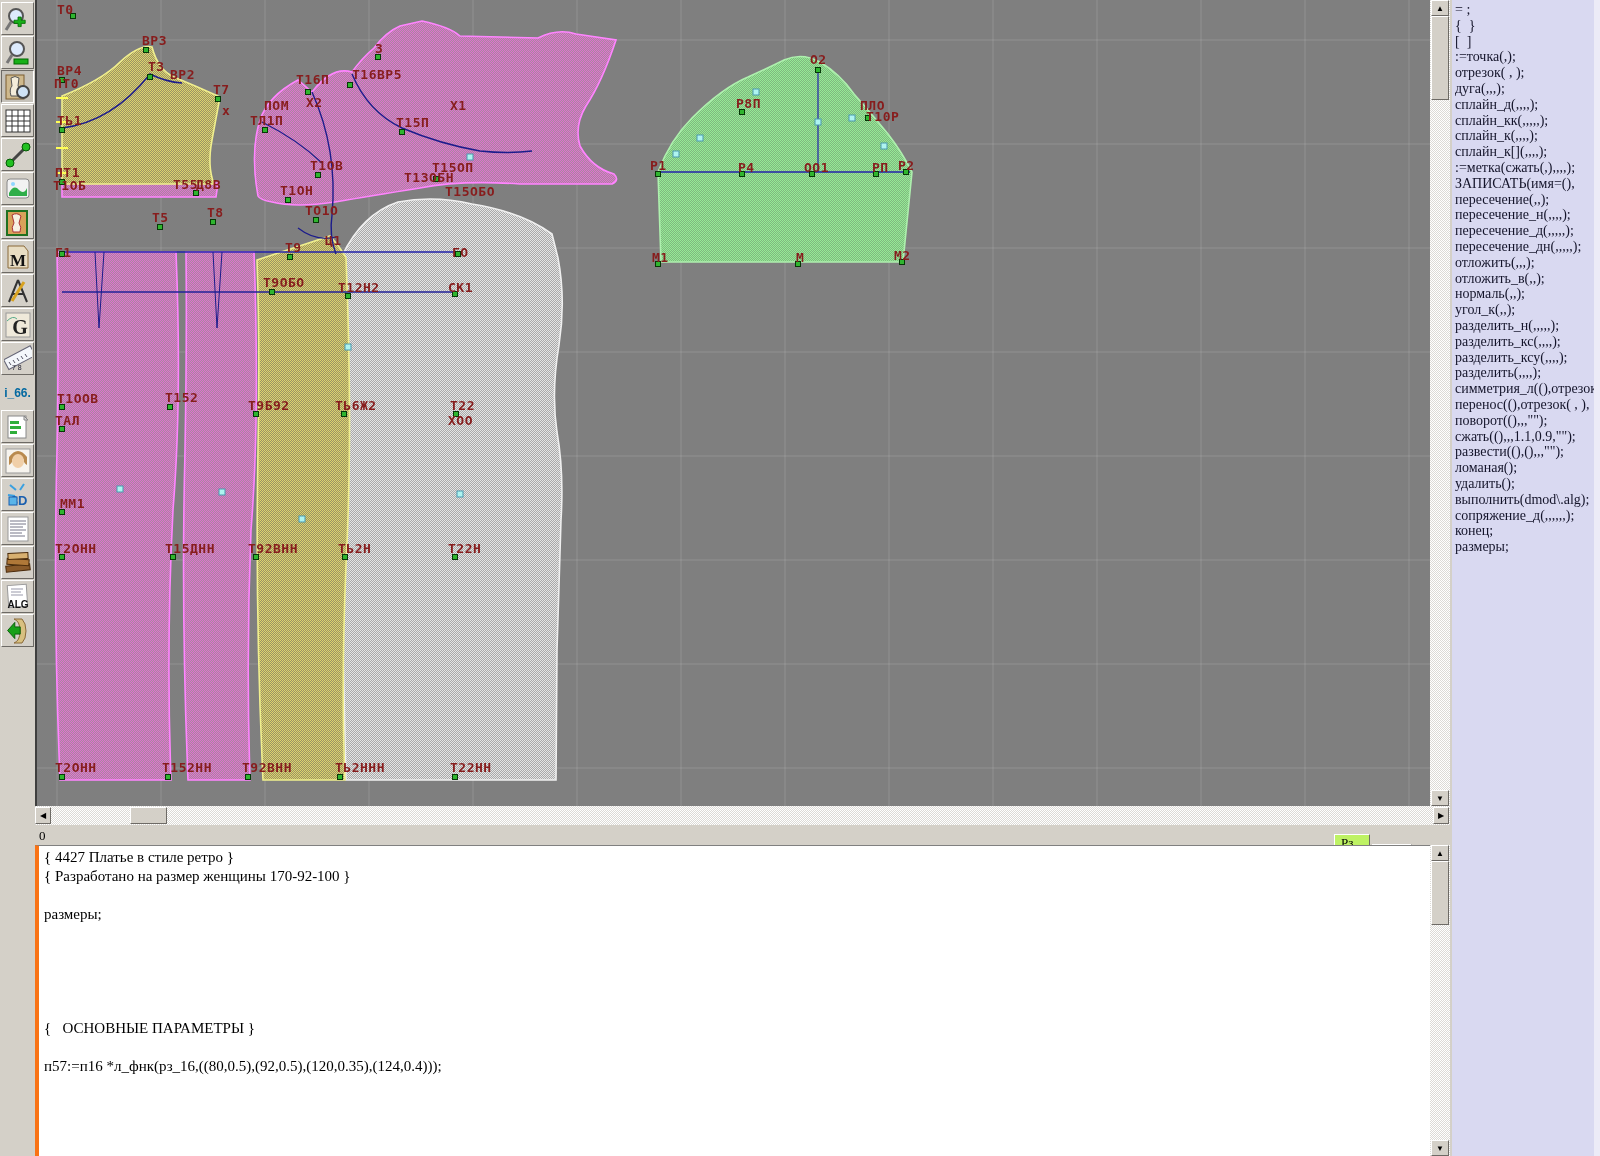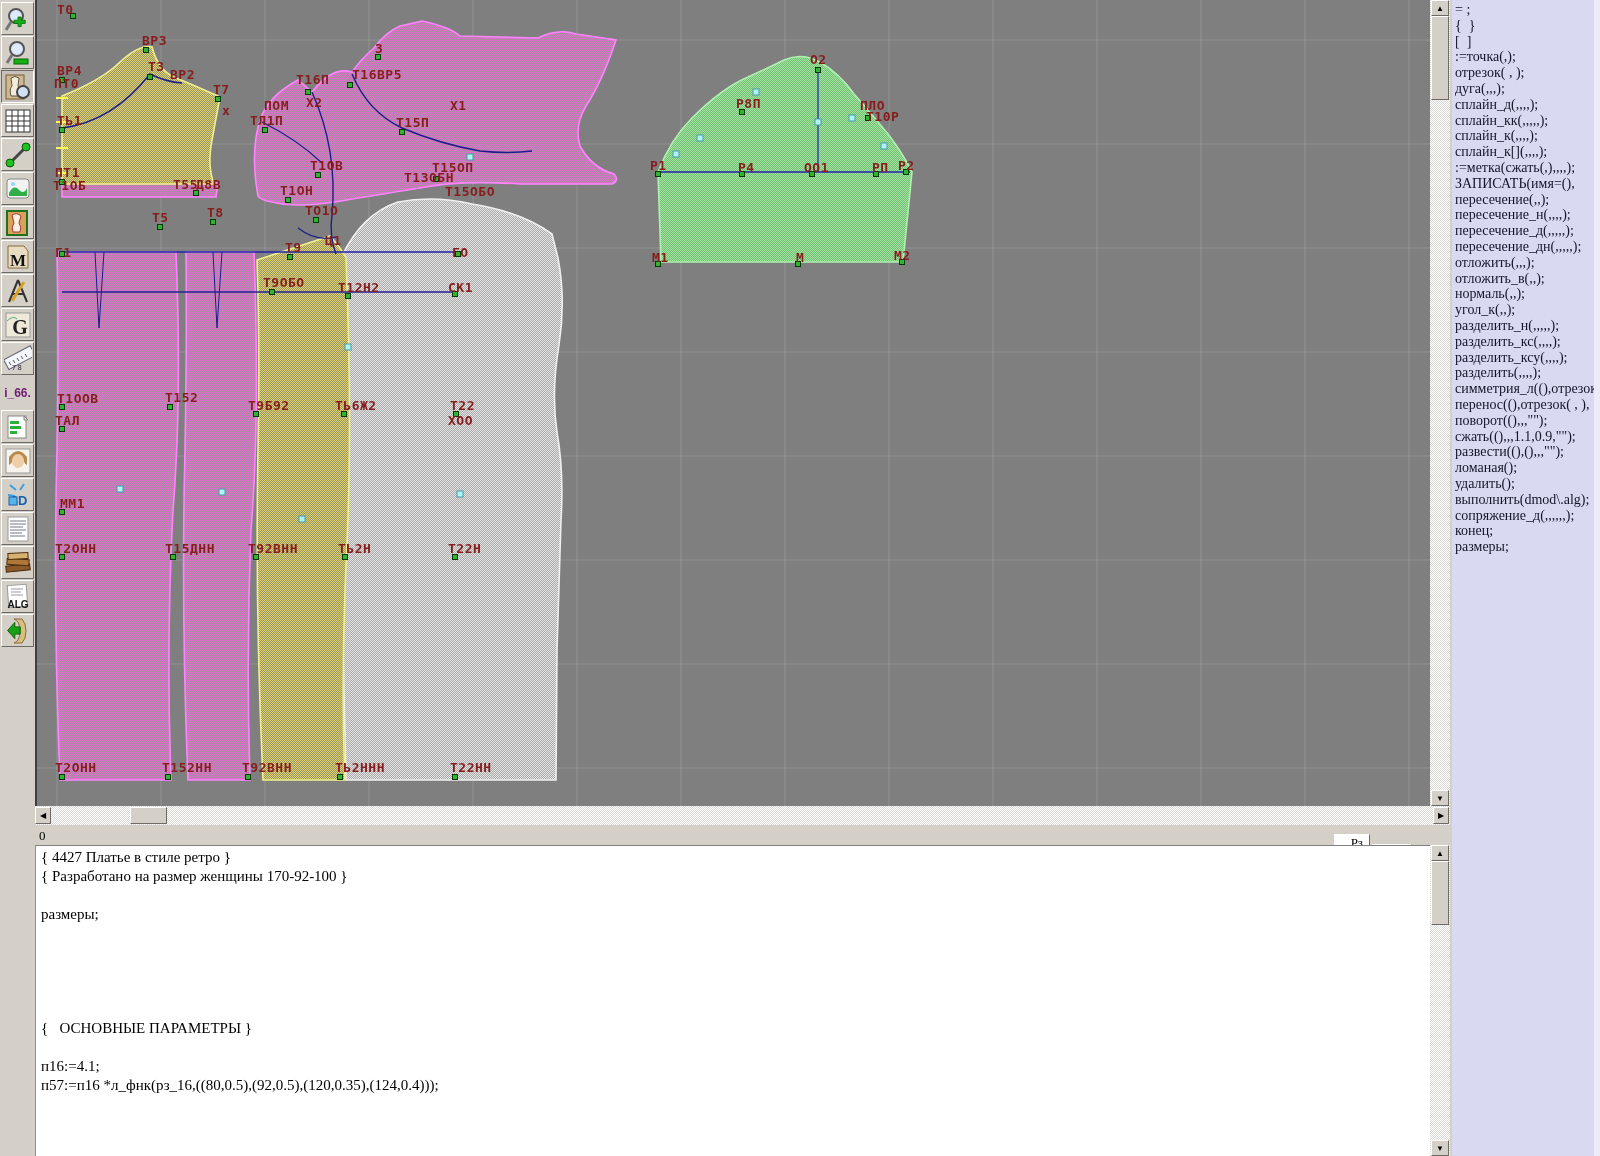--- a/index.html
+++ b/index.html
@@ -1,38 +1,38 @@
 <!DOCTYPE html>
 <html><head>
 <meta charset="utf-8">
 <style>
   html,body{margin:0;padding:0;background:#d4d0c8;}
   #app{position:relative;width:1600px;height:1156px;overflow:hidden;background:#d4d0c8;font-family:"Liberation Sans",sans-serif;}
   
   #toolbar{position:absolute;left:0;top:0;width:35px;height:1156px;background:#d4d0c8;padding-top:2px;box-sizing:border-box;}
   .tbtn{width:33px;height:33px;margin:0 0 1px 1px;background:#d4d0c8;border:1px solid;border-color:#ffffff #6d6a65 #6d6a65 #ffffff;box-sizing:border-box;display:flex;align-items:center;justify-content:center;overflow:hidden;}
   .tbtn.pressed{border-color:#6d6a65 #ffffff #ffffff #6d6a65;background:#c6c2ba;}
-  .tbtn.flat{border:none;background:none;font:bold 12px "Liberation Sans",sans-serif;color:#701a75;}
+  .tbtn.flat{border:none;background:none;font:bold 12px "Liberation Sans",sans-serif;color:#0369a1;}
   
   #canvas{position:absolute;left:35px;top:0;width:1395px;height:806px;background:#7f7f7f;}
   
   .sb{position:absolute;background:#dcdad6;background-image:linear-gradient(45deg,#ffffff 25%,transparent 25%,transparent 75%,#ffffff 75%),linear-gradient(45deg,#ffffff 25%,transparent 25%,transparent 75%,#ffffff 75%);background-size:2px 2px;background-position:0 0,1px 1px;}
   .sbtn{position:absolute;width:18px;height:16px;background:#d4d0c8;border:1px solid;border-color:#ffffff #6d6a65 #6d6a65 #ffffff;box-sizing:border-box;font:8px "Liberation Sans",sans-serif;color:#000;display:flex;align-items:center;justify-content:center;padding:0;}
   .sthumb{position:absolute;background:#d4d0c8;border:1px solid;border-color:#ffffff #6d6a65 #6d6a65 #ffffff;box-sizing:border-box;}
   #vscroll-canvas{left:1430px;top:0;width:20px;height:806px;}
   #hscroll{left:35px;top:806px;width:1415px;height:19px;}
   #vscroll-editor{left:1430px;top:845px;width:20px;height:311px;}
   
   #statusrow{position:absolute;left:35px;top:825px;width:1415px;height:20px;background:#d4d0c8;font:13px "Liberation Serif",serif;color:#000;}
   #status-zero{position:absolute;left:4px;top:3px;}
-  .statbtn{position:absolute;top:9px;height:17px;background:#ffffff;border:1px solid;border-color:#ffffff #6d6a65 #6d6a65 #ffffff;box-sizing:border-box;font:13px "Liberation Serif",serif;text-align:right;padding:0 6px;line-height:15px;}
+  .statbtn{position:absolute;top:9px;height:17px;background:#bef264;border:1px solid;border-color:#ffffff #6d6a65 #6d6a65 #ffffff;box-sizing:border-box;font:13px "Liberation Serif",serif;text-align:left;padding:0 6px;line-height:15px;}
   #btn-rz{right:80px;width:36px;}
   #btn-md{right:38px;width:40px;margin-top:10px;}
   
-  #editor{position:absolute;left:35px;top:845px;width:1395px;height:311px;background:#ffffff;border-left:1px solid #f97316;border-top:1px solid #808080;box-sizing:border-box;overflow:hidden;font:15px "Liberation Serif",serif;color:#000;padding:2px 0 0 5px;}
+  #editor{position:absolute;left:35px;top:845px;width:1395px;height:311px;background:#ffffff;border-left:4px solid #f97316;border-top:1px solid #808080;box-sizing:border-box;overflow:hidden;font:15px "Liberation Serif",serif;color:#000;padding:2px 0 0 5px;}
   .code-line{height:19px;line-height:19px;white-space:pre;}
   
   #sidepanel{position:absolute;left:1452px;top:0;width:148px;height:1156px;background:#d9d9f1;overflow:hidden;font:14px "Liberation Serif",serif;color:#14142a;padding:2px 0 0 3px;box-sizing:border-box;}
   .cmd-line{height:15.8px;line-height:15.8px;white-space:pre;}
   #right-strip{position:absolute;left:1594px;top:0;width:6px;height:1156px;background:#ecebf7;}
   svg text{user-select:none;}
 </style>
 </head>
 <body>
 <div id="app">
@@ -391,21 +391,20 @@
       <div class="code-line">{ Разработано на размер женщины 170-92-100 }</div>
       <div class="code-line"></div>
       <div class="code-line">размеры;</div>
       <div class="code-line"></div>
       <div class="code-line"></div>
       <div class="code-line"></div>
       <div class="code-line"></div>
       <div class="code-line"></div>
       <div class="code-line">{   ОСНОВНЫЕ ПАРАМЕТРЫ }</div>
       <div class="code-line"></div>
-      <div class="code-line">п16:=4.1;</div>
       <div class="code-line">п57:=п16 *л_фнк(рз_16,((80,0.5),(92,0.5),(120,0.35),(124,0.4)));</div>
     </div>
 
   <div id="vscroll-editor" class="sb">
     <div class="sbtn" style="left:1px;top:0;">▲</div>
     <div class="sthumb" style="left:1px;top:16px;width:18px;height:64px;"></div>
     <div class="sbtn" style="left:1px;top:295px;">▼</div>
   </div>
 
   <div id="sidepanel">

